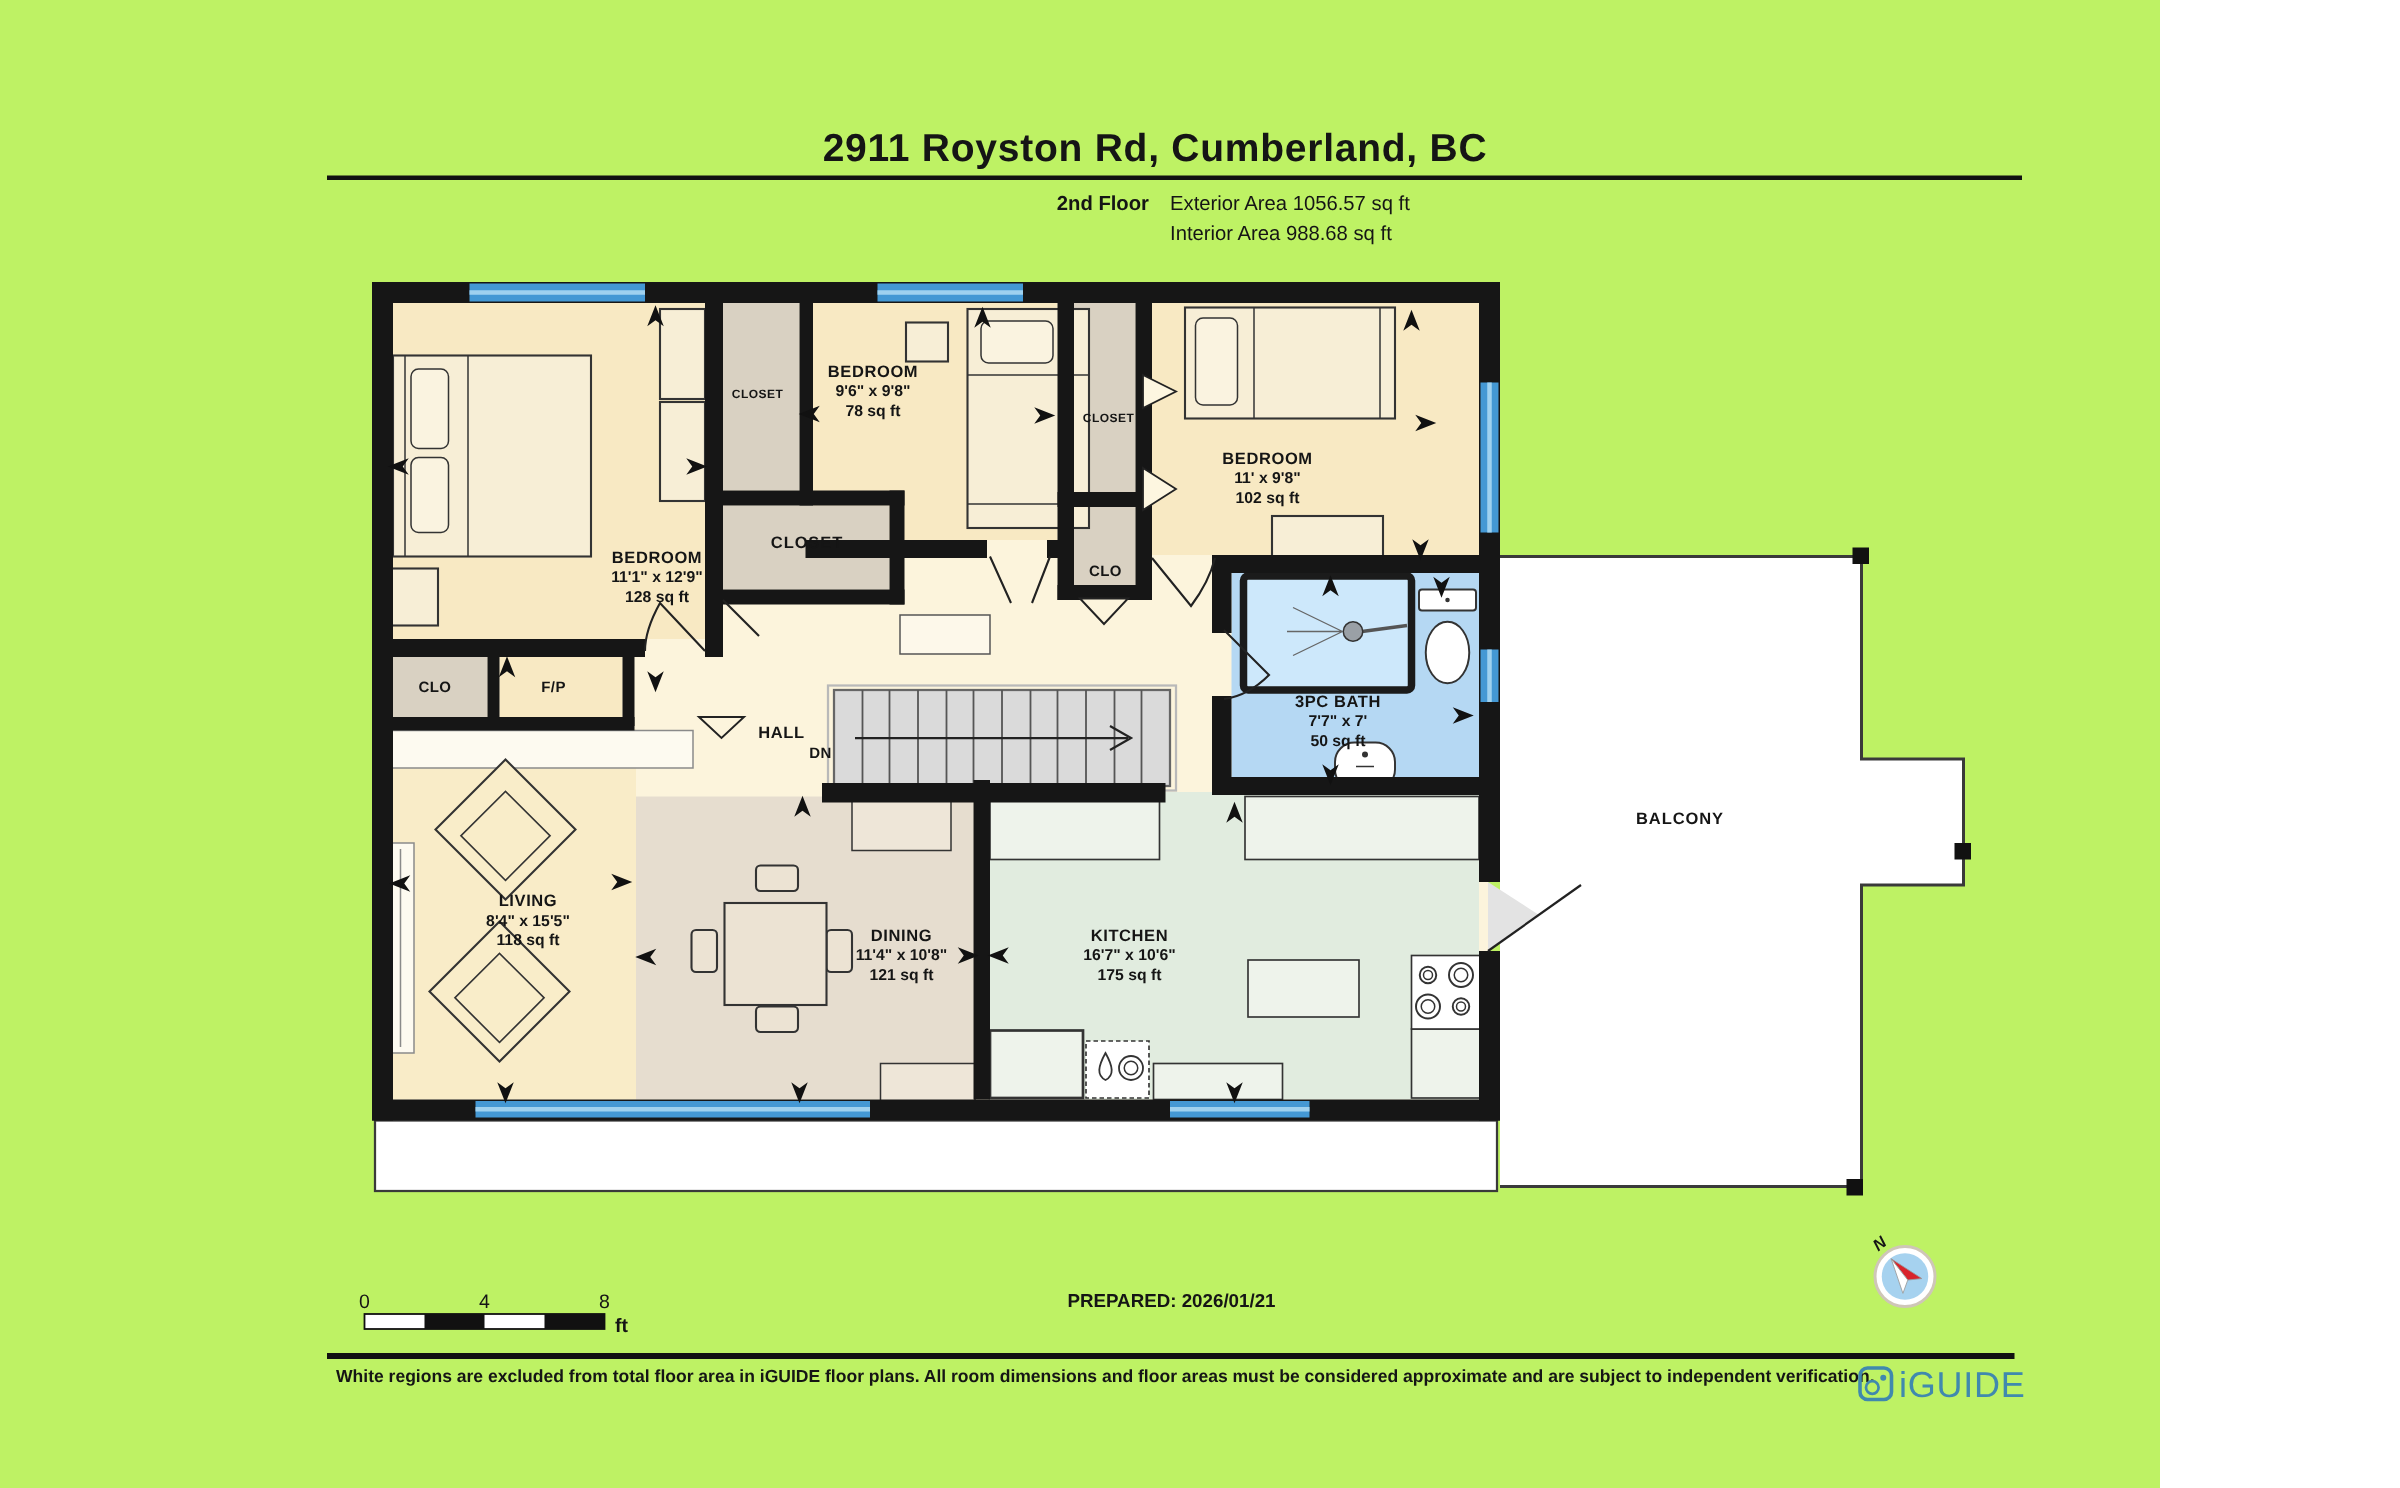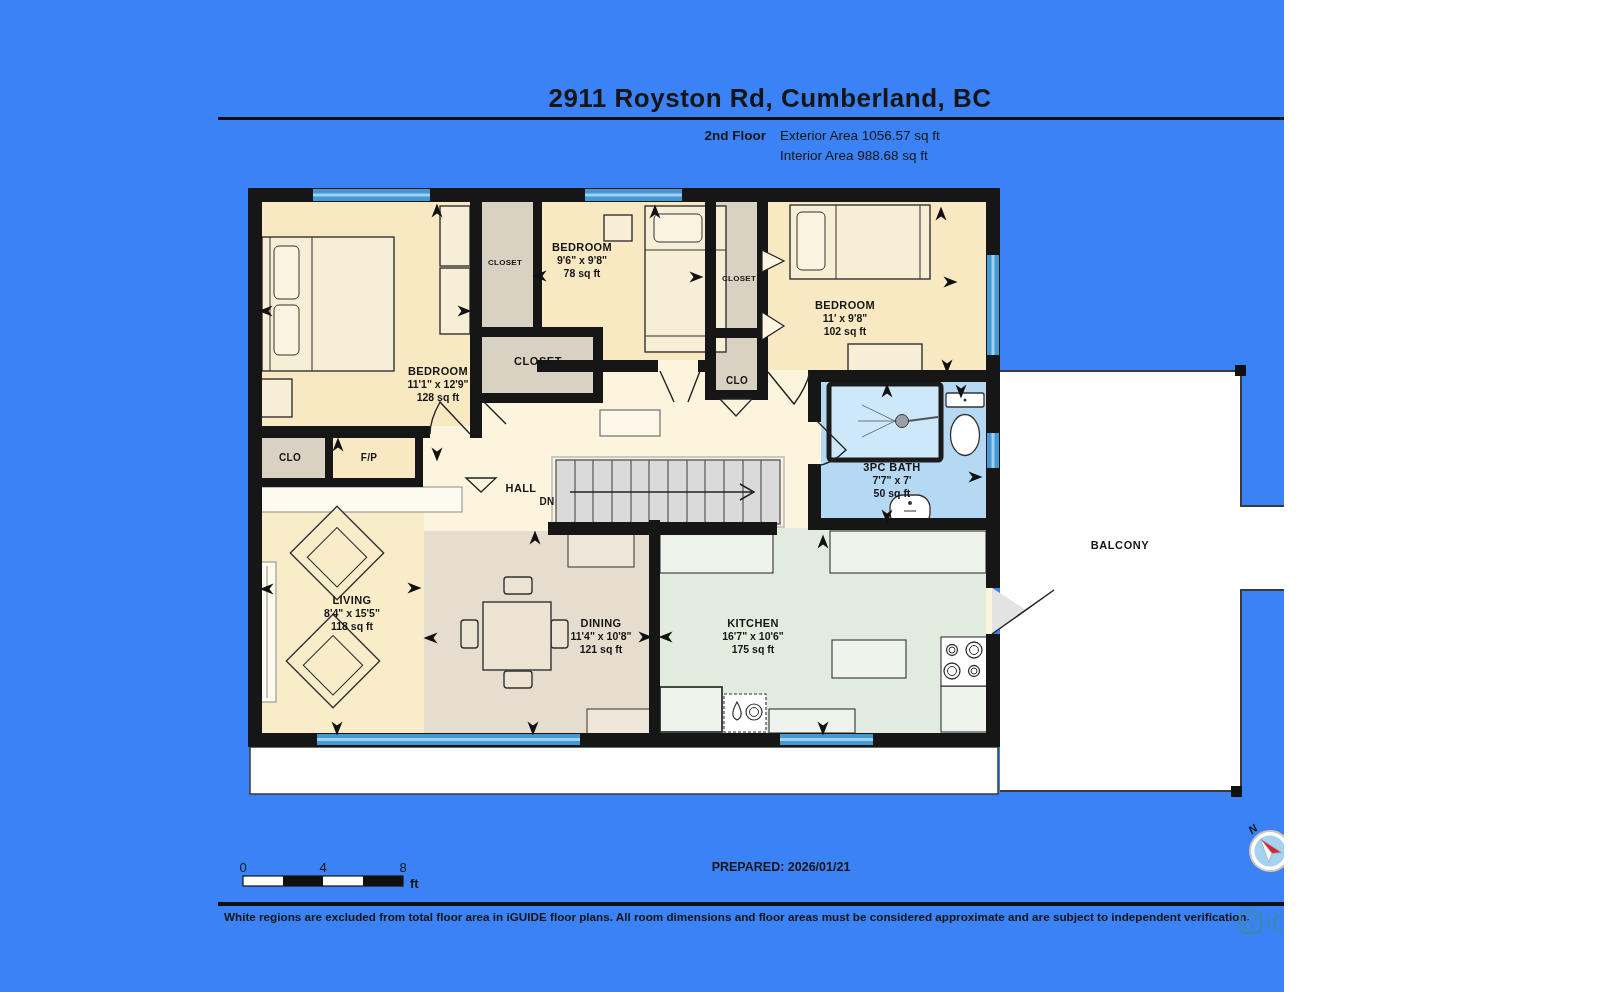--- a/index.html
+++ b/index.html
@@ -1,16 +1,16 @@
 <!DOCTYPE html>
 <html><head>
 <meta charset="utf-8">
 <style>
   html,body{margin:0;padding:0;background:#fff;}
-  .page{width:1284px;height:992px;position:relative;background:#3b82f6;overflow:hidden;}
+  .page{width:1440px;height:992px;position:relative;background:#bef264;overflow:hidden;}
   svg text{font-family:"Liberation Sans", sans-serif;fill:#151515;}
   .title{font-size:26px;font-weight:bold;letter-spacing:.5px;}
   .sub-bold{font-size:13.5px;font-weight:bold;}
   .sub{font-size:13.5px;}
   .room-name{font-size:11px;font-weight:700;letter-spacing:.4px;}
   .room-dims{font-size:10.5px;font-weight:600;}
   .lab-s{font-size:8px;font-weight:600;letter-spacing:.3px;}
   .lab-m{font-size:10px;font-weight:700;letter-spacing:.3px;}
   .lab-l{font-size:11px;font-weight:700;letter-spacing:.6px;}
   .tick{font-size:13px;}

